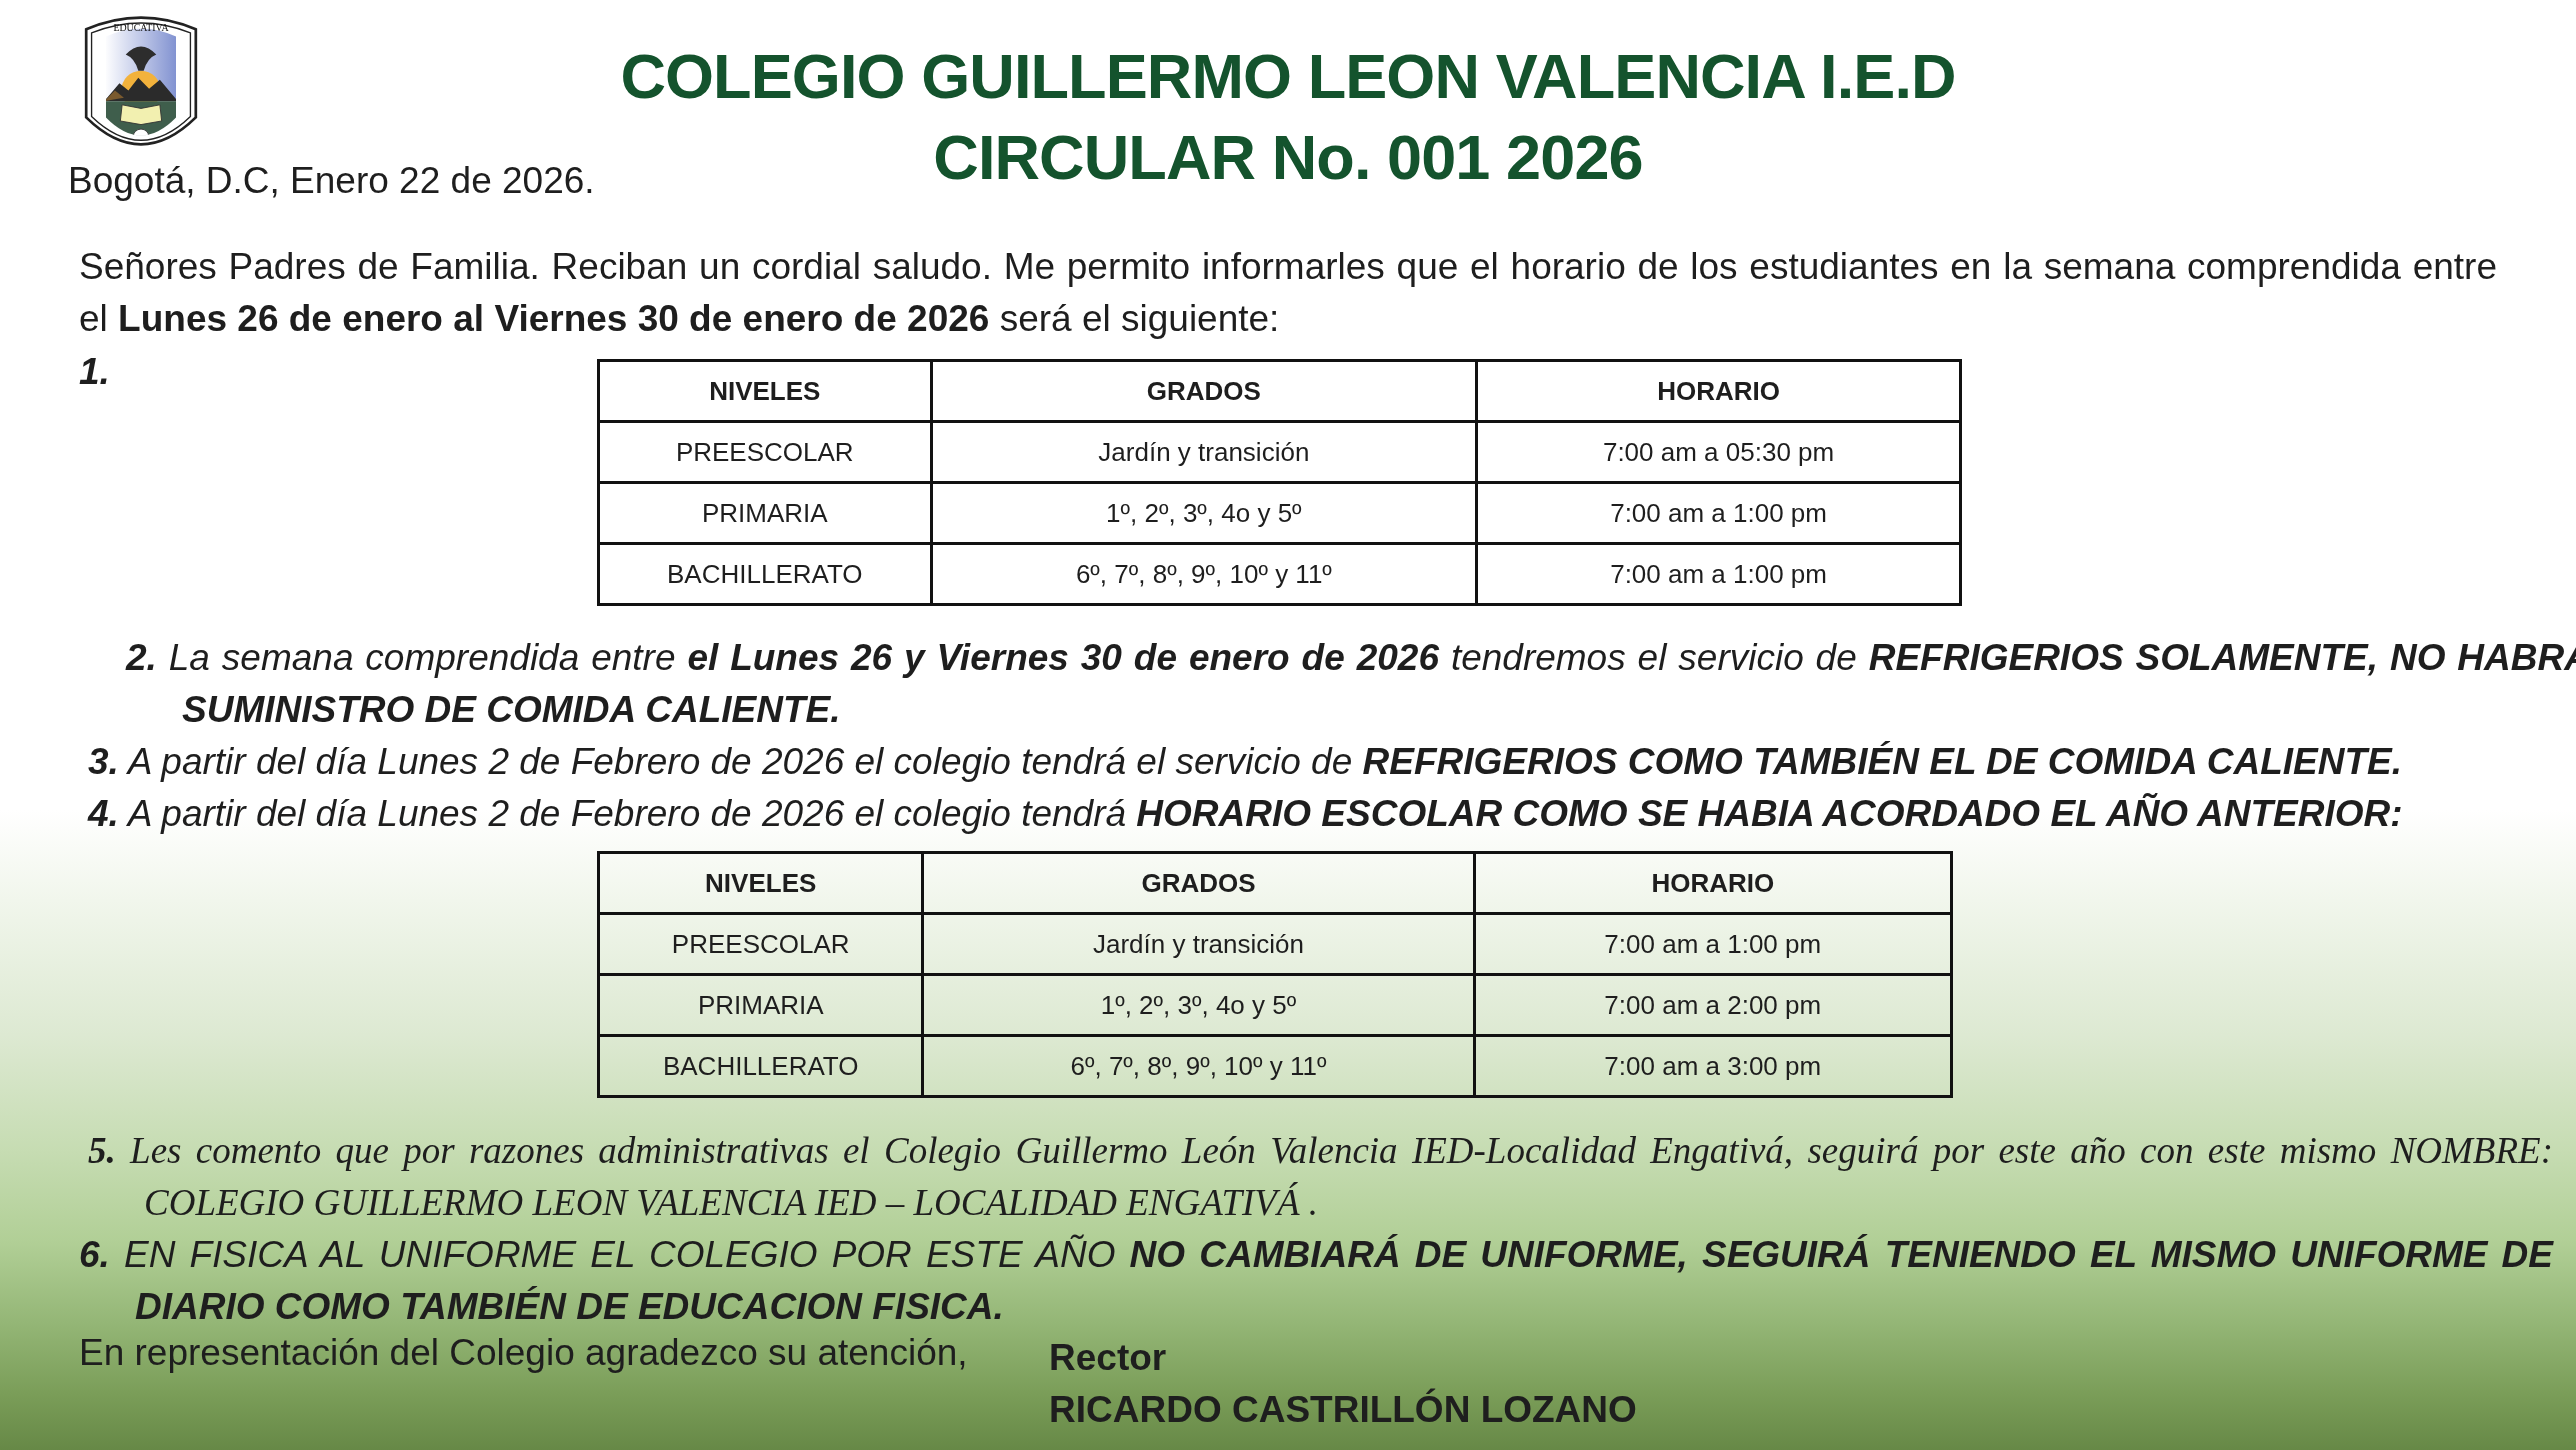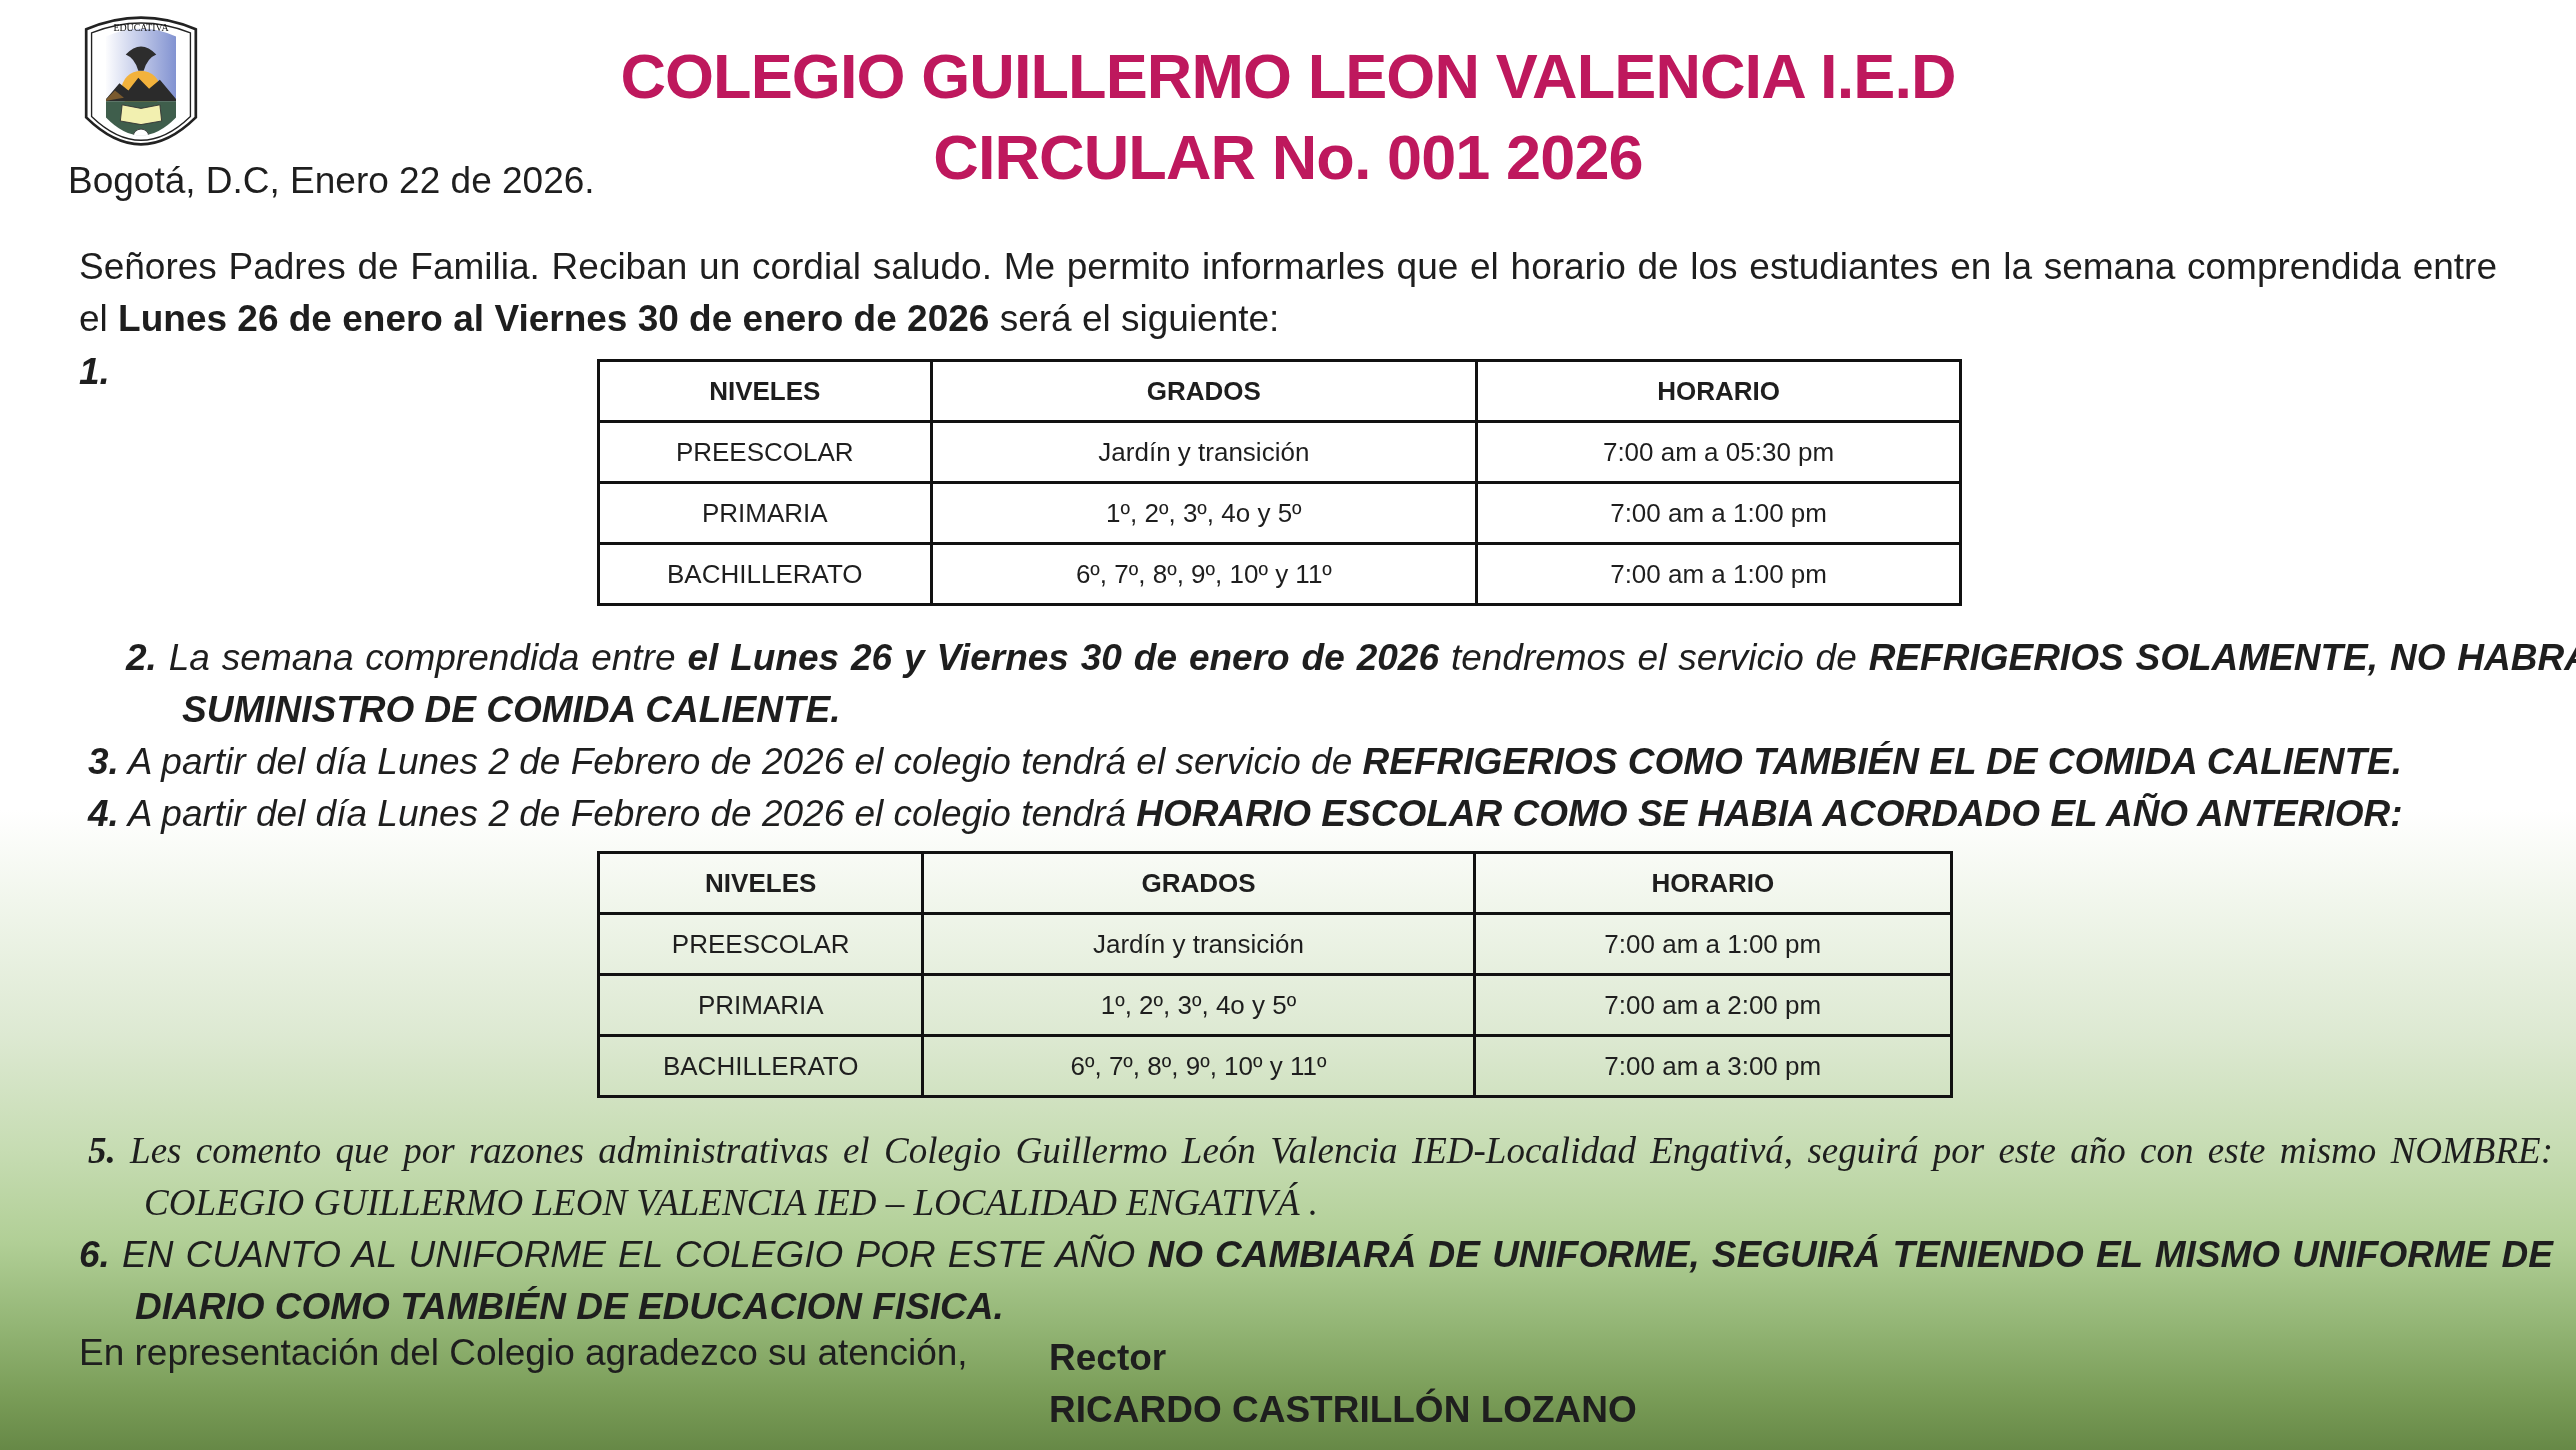--- a/index.html
+++ b/index.html
@@ -8,21 +8,21 @@
     font-family: "Liberation Sans", "DejaVu Sans", sans-serif;
     color: #1e1e1e;
     background: linear-gradient(to bottom,
       #ffffff 0px, #ffffff 810px, #f1f6ec 900px, #dde9d2 1035px,
       #c6dcb2 1152px, #b1cf96 1242px, #94b676 1323px, #7a9d58 1395px, #668846 1451px);
   }
   .abs { position: absolute; }
   .logo { left: 79px; top: 10.8px; width: 124px; height: 149px; }
   .title {
     left: 0; width: 2576px; text-align: center; font-weight: bold;
-    font-size: 63px; letter-spacing: -0.9px; color: #be185d; line-height: 81px;
+    font-size: 63px; letter-spacing: -0.9px; color: #14532d; line-height: 81px;
   }
   .t1 { top: 36px; left: 0px; width: 2576px; }
   .t2 { top: 117px; }
   .date { left: 68px; top: 160px; font-size: 37px; }
   .para {
     left: 79px; width: 2418px; top: 241px; font-size: 37px; line-height: 52px;
     text-align: justify; text-align-last: left;
   }
   .num1 { left: 79px; top: 351px; font-size: 37px; font-weight: bold; font-style: italic; }
   table.sched {
@@ -163,21 +163,21 @@
     <td>7:00 am a 3:00 pm</td>
   </tr>
 </tbody>
   </table>
 
 <div class="abs item i5 indent">
   <span class="n">5.</span><span> Les comento que por razones administrativas el Colegio Guillermo León Valencia IED-Localidad Engativá, seguirá por este año con este mismo NOMBRE: COLEGIO GUILLERMO LEON VALENCIA IED – LOCALIDAD ENGATIVÁ .</span>
 </div>
 
 <div class="abs item i6 indent">
-  <span class="n">6.</span><span> EN CUANTO AL UNIFORME EL COLEGIO POR ESTE AÑO </span><b>NO CAMBIARÁ DE UNIFORME, SEGUIRÁ TENIENDO EL MISMO UNIFORME DE DIARIO COMO TAMBIÉN DE EDUCACION FISICA.</b>
+  <span class="n">6.</span><span> EN FISICA AL UNIFORME EL COLEGIO POR ESTE AÑO </span><b>NO CAMBIARÁ DE UNIFORME, SEGUIRÁ TENIENDO EL MISMO UNIFORME DE DIARIO COMO TAMBIÉN DE EDUCACION FISICA.</b>
 </div>
 
 <div class="abs closing">En representación del Colegio agradezco su atención,</div>
 <div class="abs sig">
   <div>Rector</div>
   <div>RICARDO CASTRILLÓN LOZANO</div>
 </div>
 
 
 </body></html>

